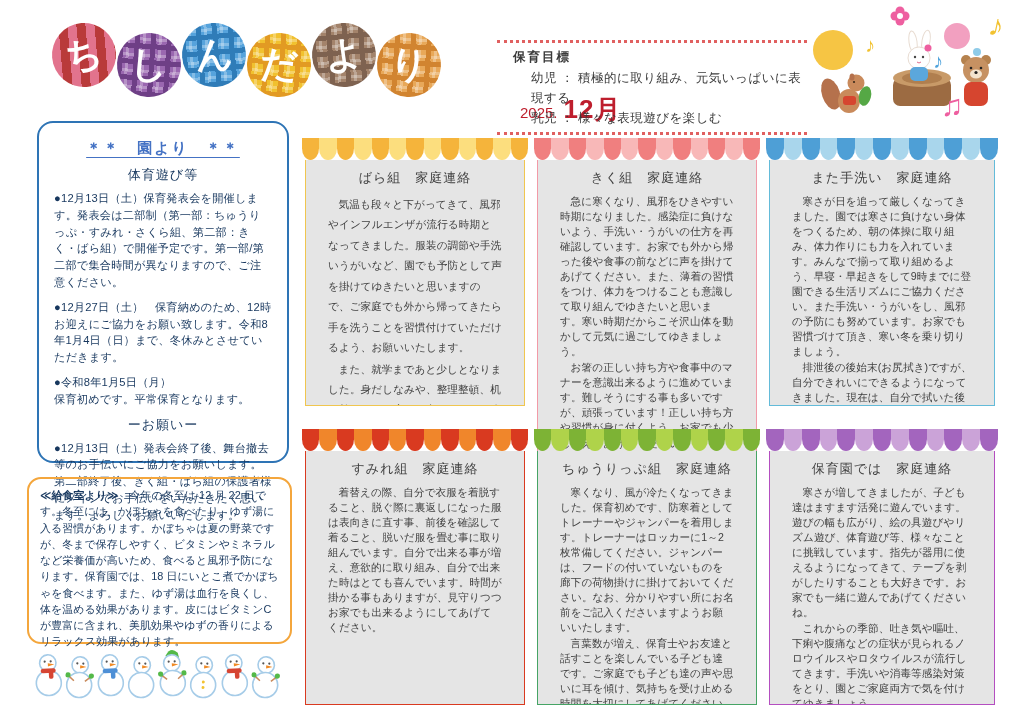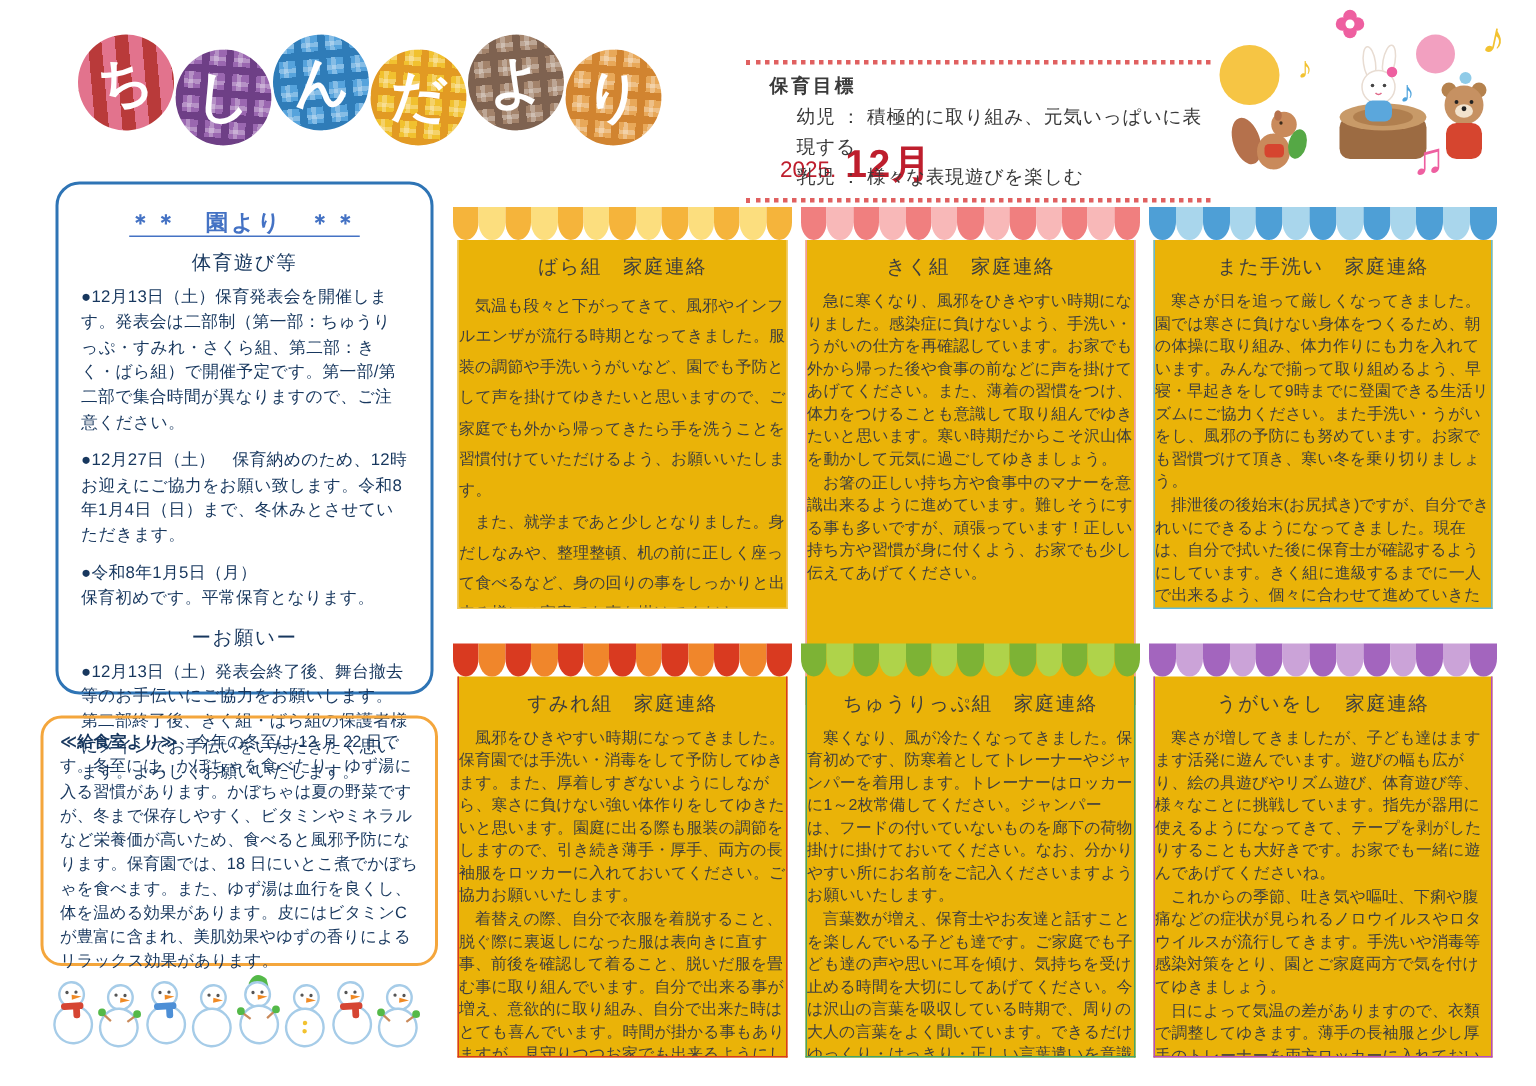--- a/index.html
+++ b/index.html
@@ -48,22 +48,22 @@
   .snowmen span{display:inline-block;}
   .snowmen span:nth-child(odd){transform:translateY(-2px) rotate(-3deg);}
   .snowmen span:nth-child(even){transform:rotate(3deg);}
 
   
   .class-box{position:absolute;}
   .awning{display:flex;height:22px;padding:0;}
   .awning .tongue{flex:1;border-radius:0 0 50% 50% / 0 0 55% 55%;}
   .awning .t1{background:var(--c1);}
   .awning .t2{background:var(--c2);}
-  .class-body{border:1.6px solid var(--bd);border-top:none;background:#eab308;margin:0 3px;
-              height:calc(100% - 22px);box-sizing:border-box;padding:3px 0;overflow:hidden;}
+  .class-body{border:1.6px solid var(--bd);border-top:none;background:#e5e5e5;margin:0 3px;
+              height:calc(100% - 22px);box-sizing:border-box;padding:3px 22px;overflow:hidden;}
   .class-title{text-align:center;font-size:13px;font-weight:normal;color:#3f3f3f;margin:6px 0 7px;letter-spacing:1px;}
   .class-title .tsp{margin-left:14px;}
   .class-box .paras p{font-size:10.6px;line-height:1.42;margin:0 0 1px;text-indent:1em;letter-spacing:0.1px;}
   .class-box.loose .paras p{line-height:1.93;}
 </style>
 </head>
 <body>
 
 <div class="page">
 
@@ -326,21 +326,20 @@
         <span class="tongue t2"></span>
         <span class="tongue t1"></span>
         <span class="tongue t2"></span>
         <span class="tongue t1"></span>
         <span class="tongue t2"></span>
         <span class="tongue t1"></span>
       </div>
     <div class="class-body">
       <h3 class="class-title"><span>すみれ組</span><span class="tsp">家庭連絡</span></h3>
       <div class="paras">
-          <p>風邪をひきやすい時期になってきました。保育園では手洗い・消毒をして予防してゆきます。また、厚着しすぎないようにしながら、寒さに負けない強い体作りをしてゆきたいと思います。園庭に出る際も服装の調節をしますので、引き続き薄手・厚手、両方の長袖服をロッカーに入れておいてください。ご協力お願いいたします。</p>
           <p>着替えの際、自分で衣服を着脱すること、脱ぐ際に裏返しになった服は表向きに直す事、前後を確認して着ること、脱いだ服を畳む事に取り組んでいます。自分で出来る事が増え、意欲的に取り組み、自分で出来た時はとても喜んでいます。時間が掛かる事もありますが、見守りつつお家でも出来るようにしてあげてください。</p>
         </div>
     </div>
   </section>
 
   <section class="class-box" style="left: 534px; top: 429px; width: 226px; height: 276px; --c1: #7db335; --c2: #afd34a; --bd: #46a465;">
     <div class="awning">
         <span class="tongue t1"></span>
         <span class="tongue t2"></span>
         <span class="tongue t1"></span>
@@ -374,21 +373,21 @@
         <span class="tongue t2"></span>
         <span class="tongue t1"></span>
         <span class="tongue t2"></span>
         <span class="tongue t1"></span>
         <span class="tongue t2"></span>
         <span class="tongue t1"></span>
         <span class="tongue t2"></span>
         <span class="tongue t1"></span>
       </div>
     <div class="class-body">
-      <h3 class="class-title"><span>うがいをし</span><span class="tsp">家庭連絡</span></h3>
+      <h3 class="class-title"><span>保育園では</span><span class="tsp">家庭連絡</span></h3>
       <div class="paras">
           <p>寒さが増してきましたが、子ども達はますます活発に遊んでいます。遊びの幅も広がり、絵の具遊びやリズム遊び、体育遊び等、様々なことに挑戦しています。指先が器用に使えるようになってきて、テープを剥がしたりすることも大好きです。お家でも一緒に遊んであげてくださいね。</p>
           <p>これからの季節、吐き気や嘔吐、下痢や腹痛などの症状が見られるノロウイルスやロタウイルスが流行してきます。手洗いや消毒等感染対策をとり、園とご家庭両方で気を付けてゆきましょう。</p>
           <p>日によって気温の差がありますので、衣類で調整してゆきます。薄手の長袖服と少し厚手のトレーナーを両方ロッカーに入れておいてください。また、園庭遊びで使用するため、フードの付いていない上着を荷物掛けに掛けておいてください。その際、お名前が書いてあるか再度ご確認をお願いいたします。</p>
         </div>
     </div>
   </section>
 
 </div>
 

